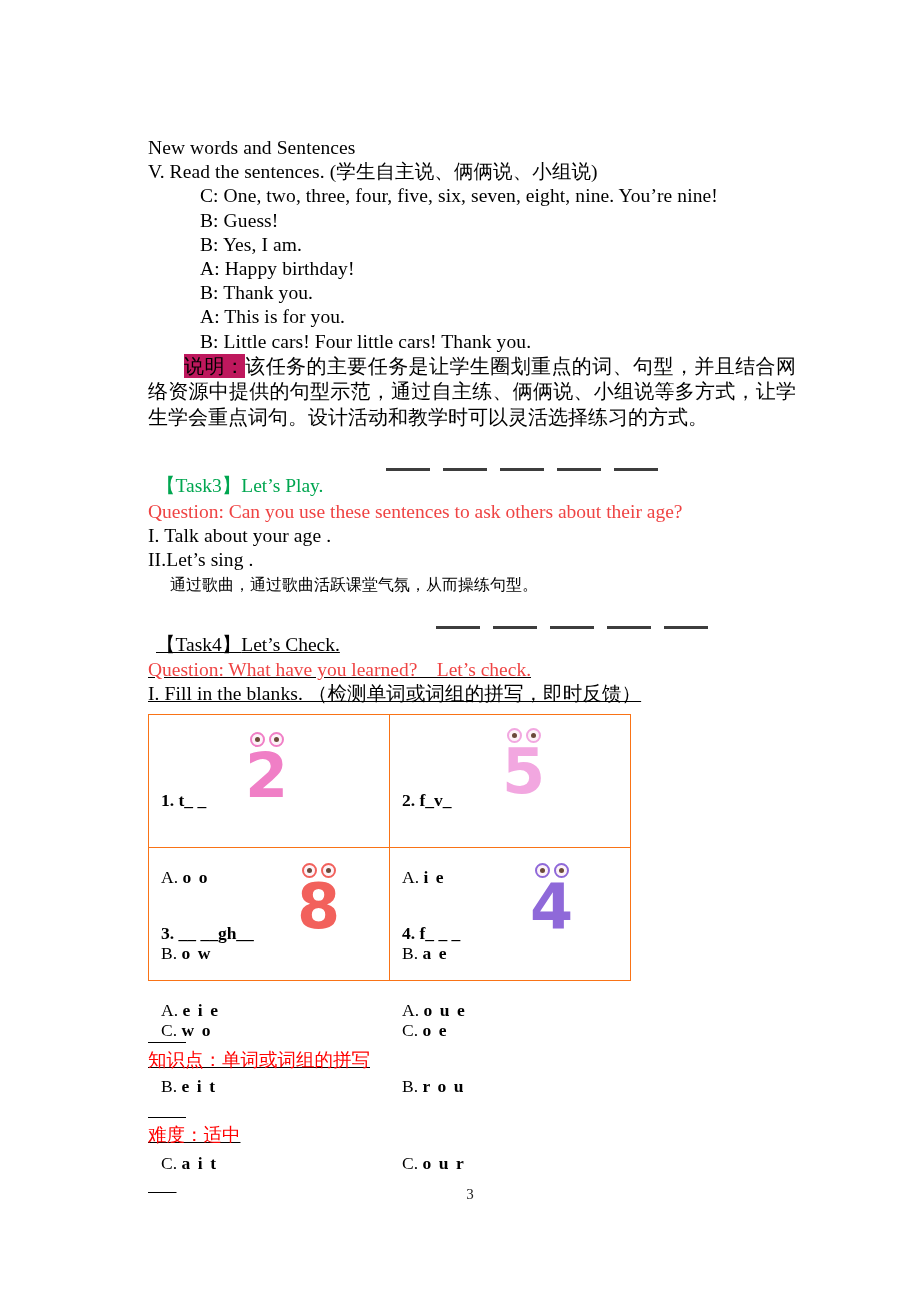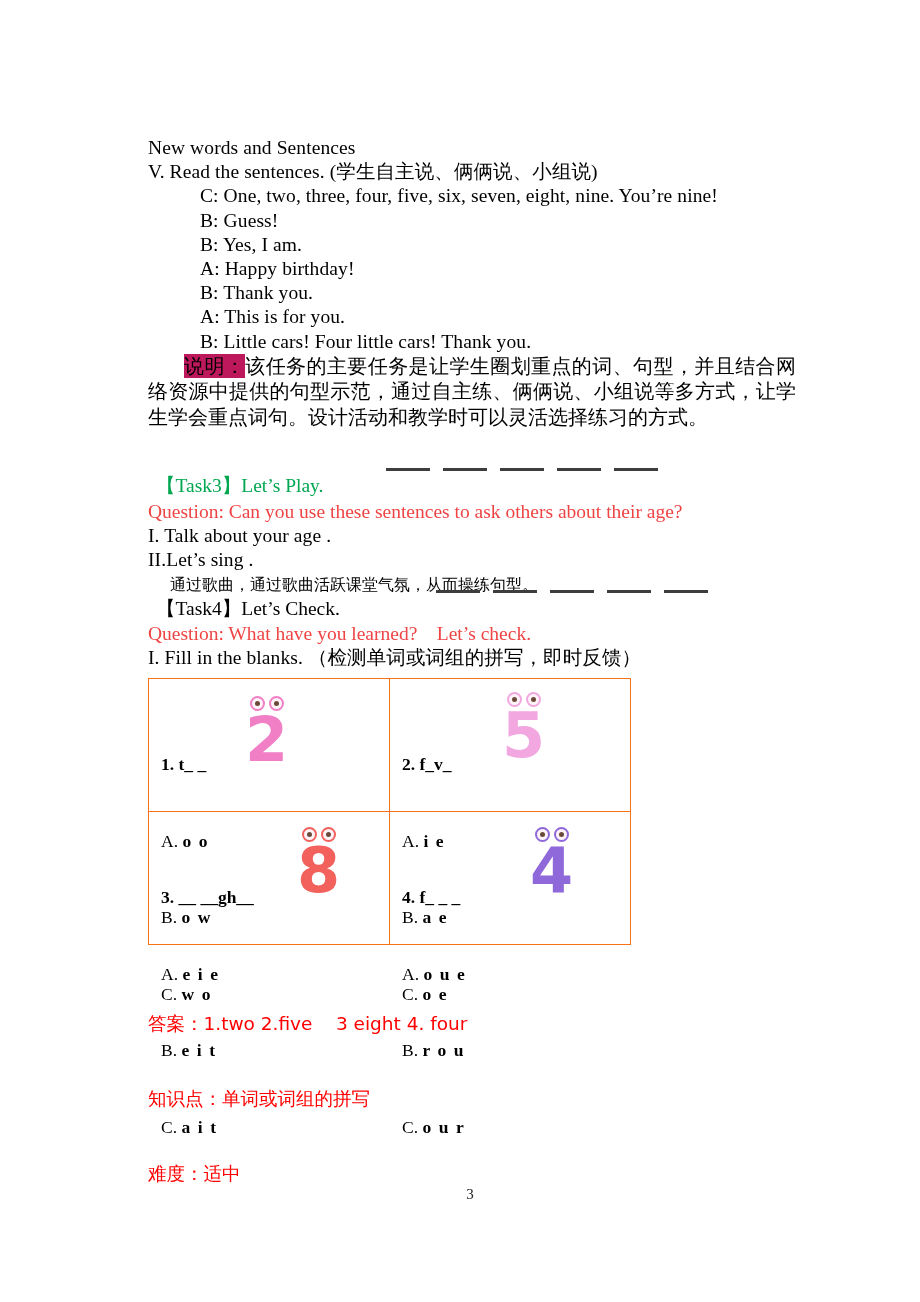--- a/index.html
+++ b/index.html
@@ -207,21 +207,21 @@
         <span class="dash"></span>
         <span class="dash"></span>
       </div>
       <div class="task-label"><span class="green">【Task3】</span><span class="green">Let’s Play.</span></div>
       <div class="q-line">Question: Can you use these sentences to ask others about their age?</div>
       <div class="line">I. Talk about your age .</div>
       <div class="line">II.Let’s sing .</div>
       <div class="cn indent-small" style="line-height:25px;">通过歌曲，通过歌曲活跃课堂气氛，从而操练句型。</div>
     </div>
 
-    <div class="task-block" style="">
+    <div class="task-block" style="margin-top:36px;text-decoration:underline;">
       <div class="dash-row" style="left:288px; top:-12px;">
         <span class="dash"></span>
         <span class="dash"></span>
         <span class="dash"></span>
         <span class="dash"></span>
         <span class="dash"></span>
       </div>
       <div class="task-label"><span>【Task4】</span><span>Let’s Check.</span></div>
       <div class="q-line">Question: What have you learned?    Let’s check.</div>
       <div class="line">I. Fill in the blanks. （检测单词或词组的拼写，即时反馈）</div>
@@ -297,21 +297,20 @@
                     </span>
                   <span>4</span>
                 </div>
               </div>
             </td>
           </tr>
         </tbody>
       </table>
 
       <div class="answers">
-        <div class="cnline">答案：1.two 2.five    3 eight 4. four</div>
         <div class="cnline">知识点：单词或词组的拼写</div>
         <div class="cnline">难度：适中</div>
       </div>
 
     </div>
 
   </div>
 
   <div class="page-number">3</div>
 </div>

